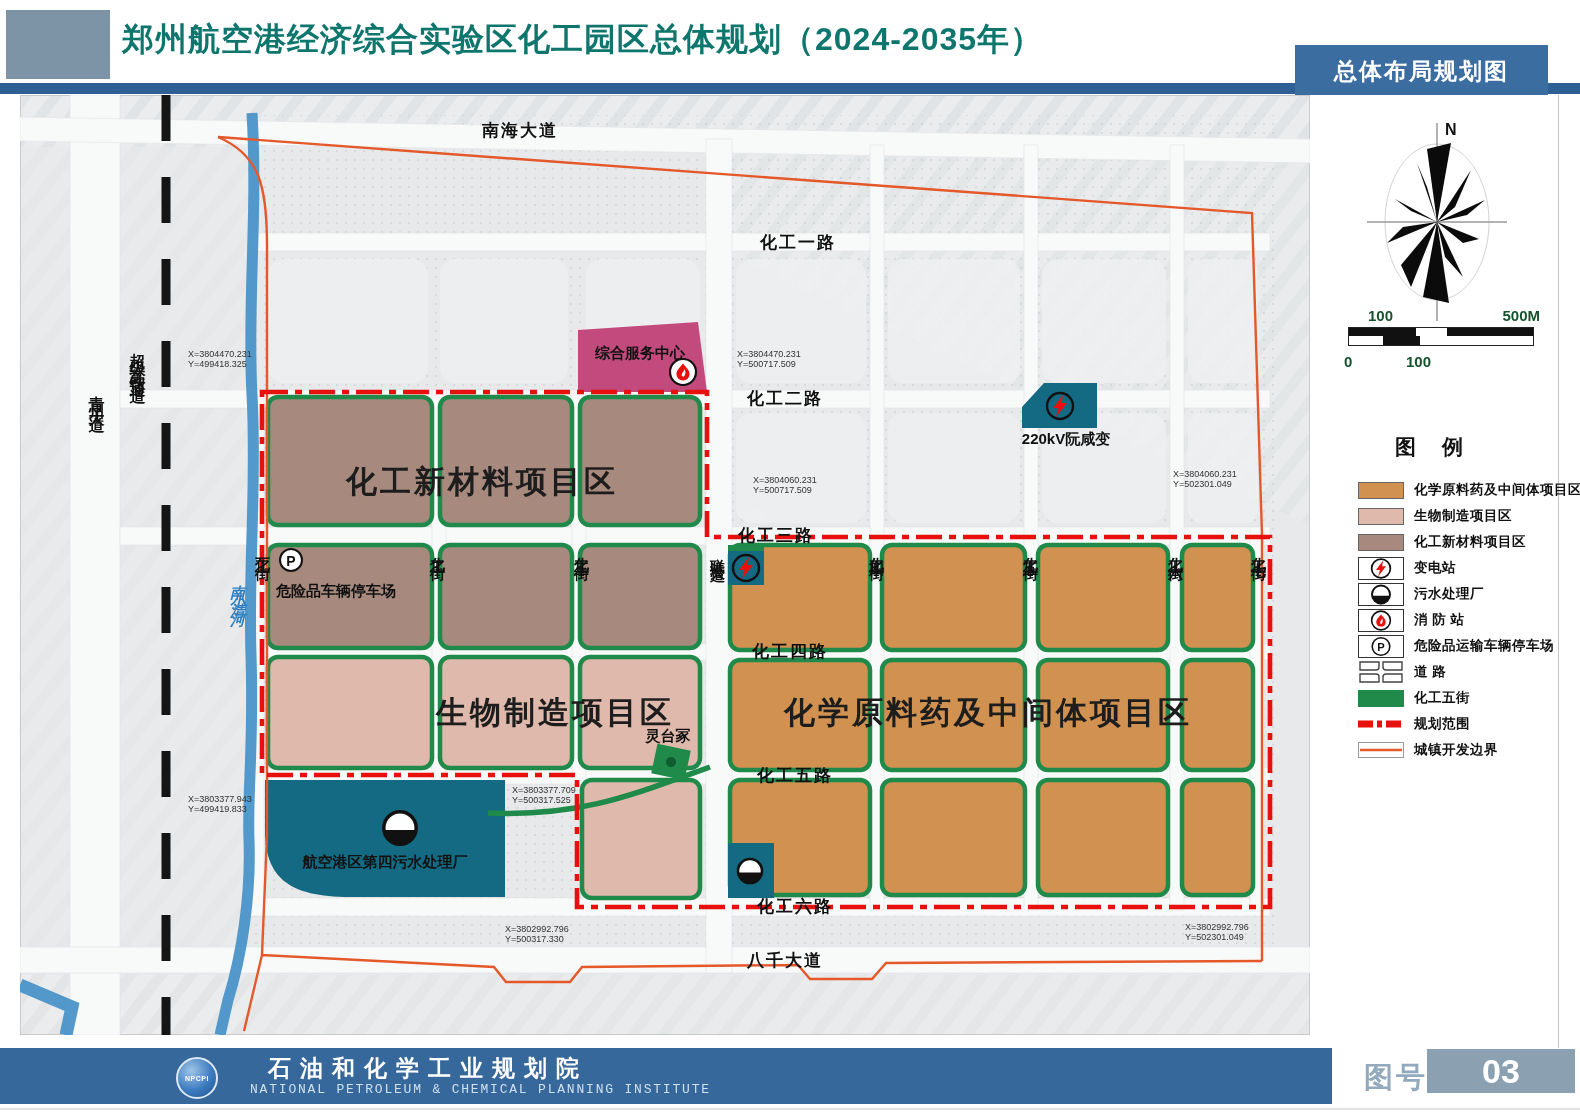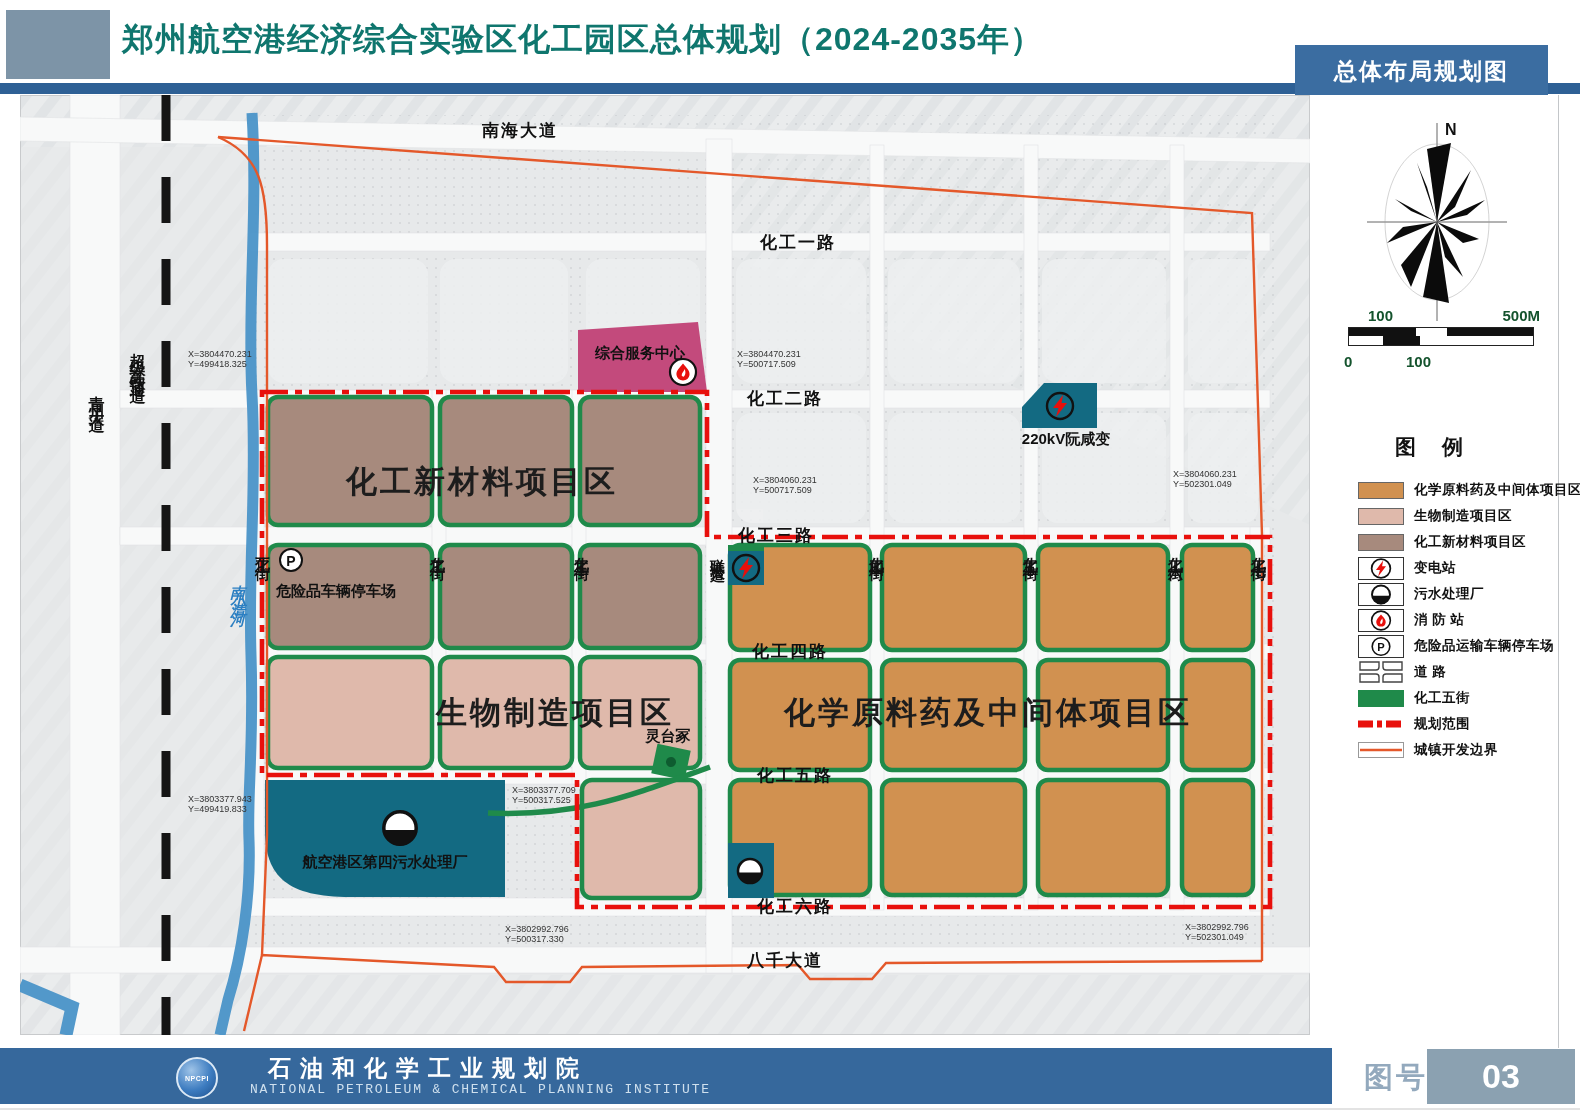--- a/index.html
+++ b/index.html
@@ -49,21 +49,21 @@
   .ftr-logo{position:absolute;left:176px;top:1057px;width:38px;height:38px;border-radius:50%;
             background:radial-gradient(circle at 35% 30%,#9fc4e8,#3d7cc0 55%,#1c4f8c);
             border:2px solid #dce9f5;color:#fff;font-size:7px;font-weight:bold;
             display:flex;align-items:center;justify-content:center;letter-spacing:0.5px;}
   .ftr-cn{position:absolute;left:248px;top:1053px;color:#fff;font-size:23px;font-weight:bold;
           letter-spacing:9px;font-family:"Liberation Serif",serif;white-space:nowrap;margin-left:20px;}
   .ftr-en{position:absolute;left:250px;top:1082px;color:#cfe0ee;font-size:13px;font-weight:normal;
           letter-spacing:1.8px;font-family:"Liberation Mono",monospace;white-space:nowrap;}
   .sheet-label{position:absolute;left:1348px;top:1058px;color:#93a9bd;font-size:29px;
                font-weight:bold;letter-spacing:3px;margin-left:16px;}
-  .sheet-box{position:absolute;left:1427px;top:1049px;width:148px;height:55px;background:#8ba1b1;
+  .sheet-box{position:absolute;left:1427px;top:1049px;width:148px;height:44px;background:#8ba1b1;
              color:#fff;font-size:34px;font-weight:bold;display:flex;align-items:center;
              justify-content:center;}
   .bottom-strip{position:absolute;left:0;top:1108px;width:1580px;height:2px;background:#e3e3e3;}
 </style>
 </head>
 <body>
 
 <div class="page">
 
   <div class="hdr-block"></div>

